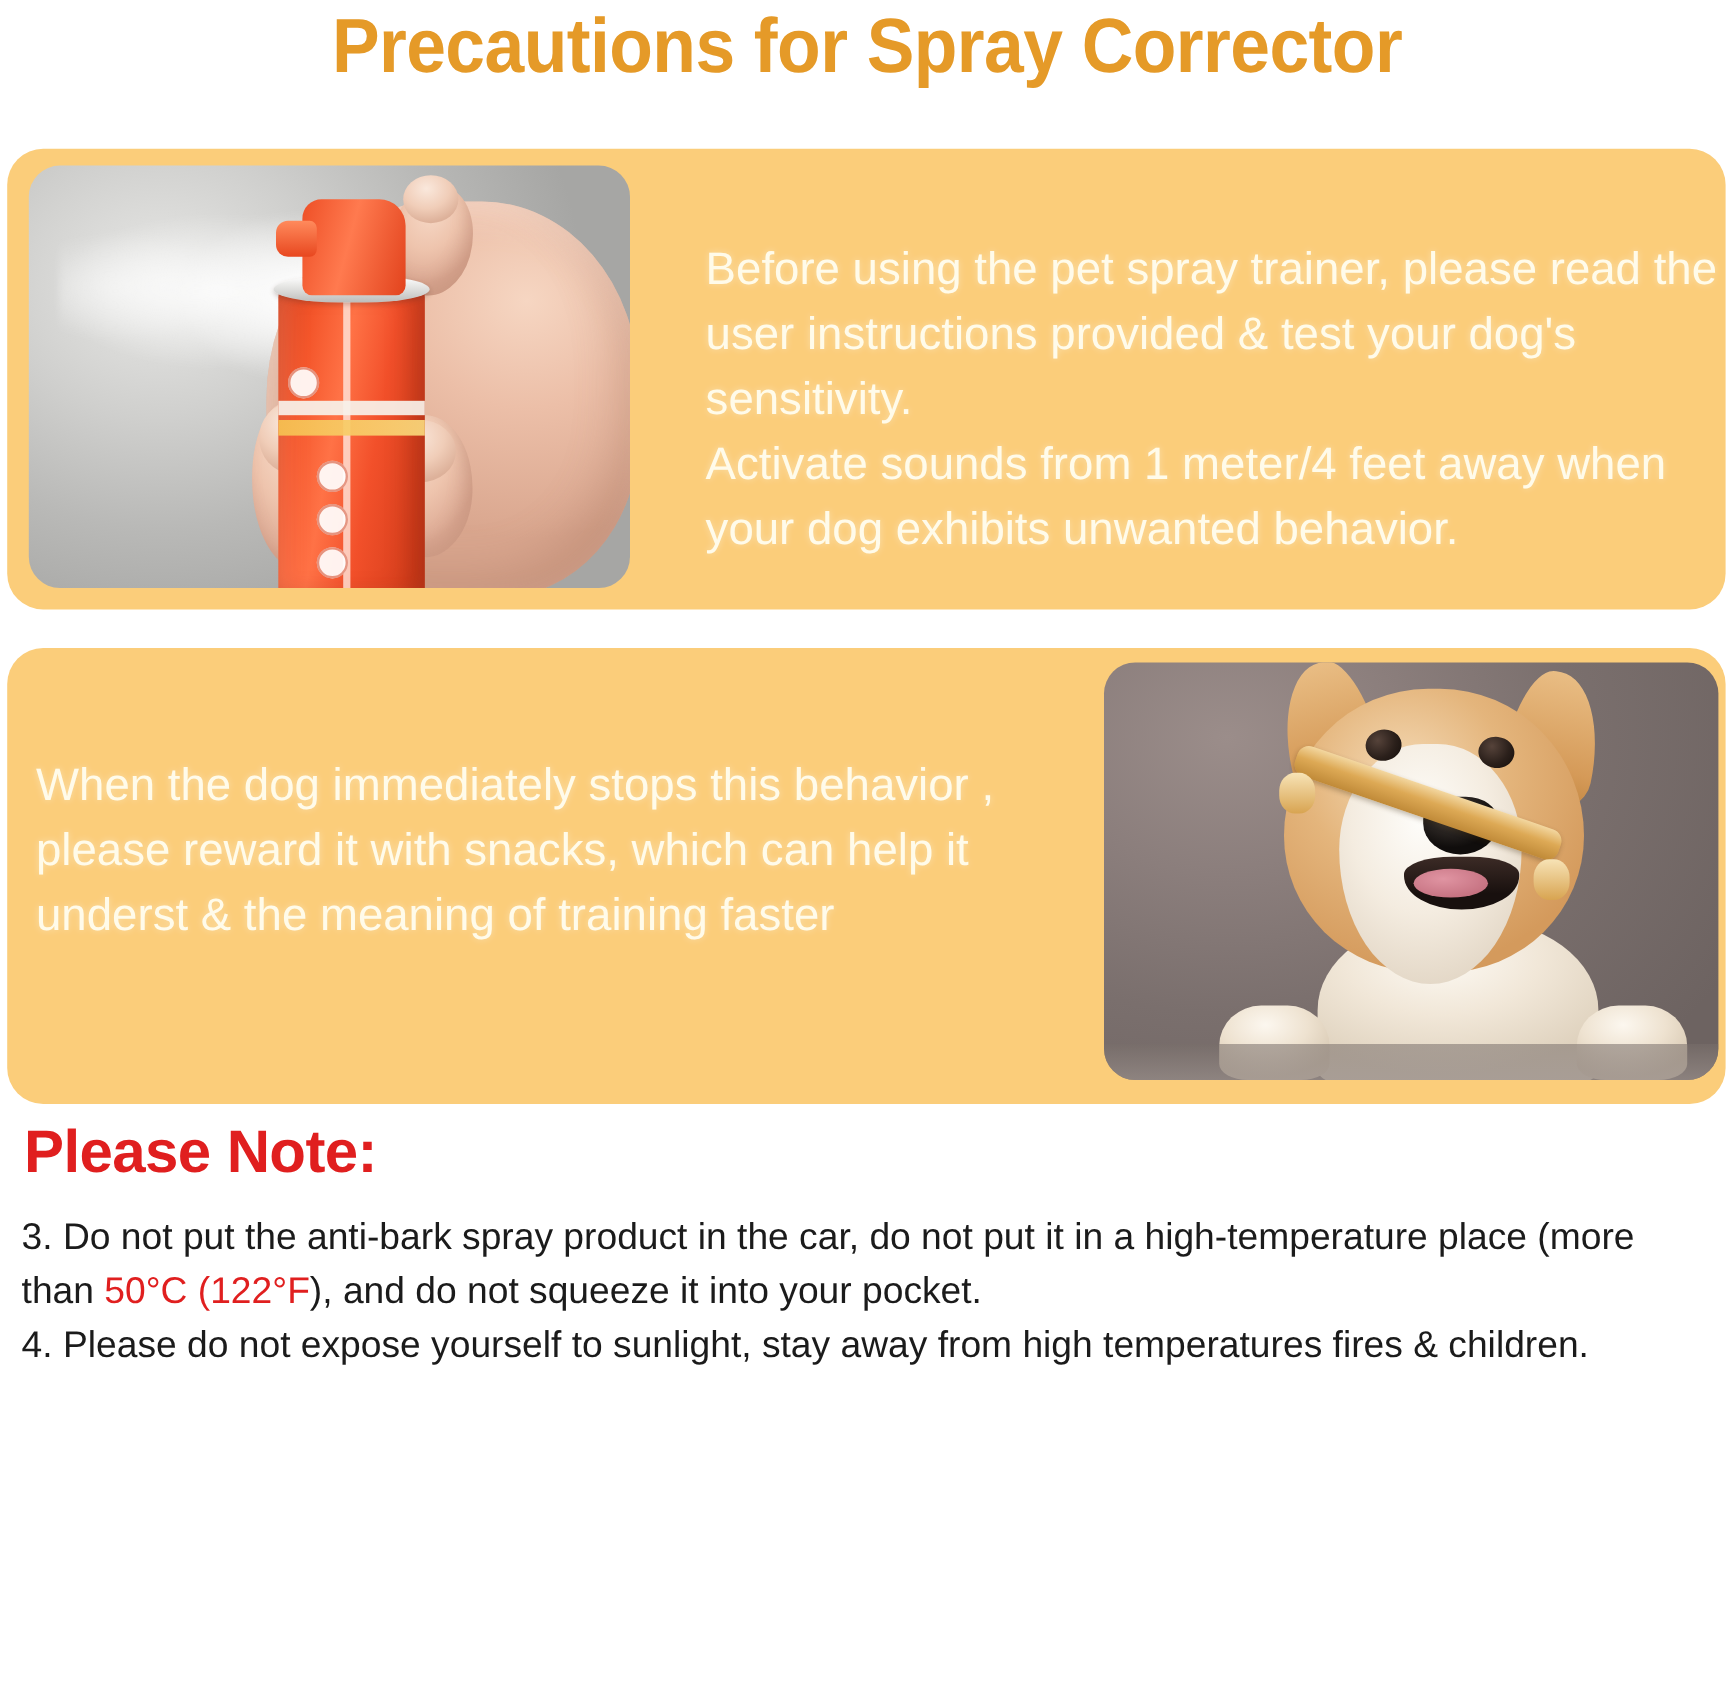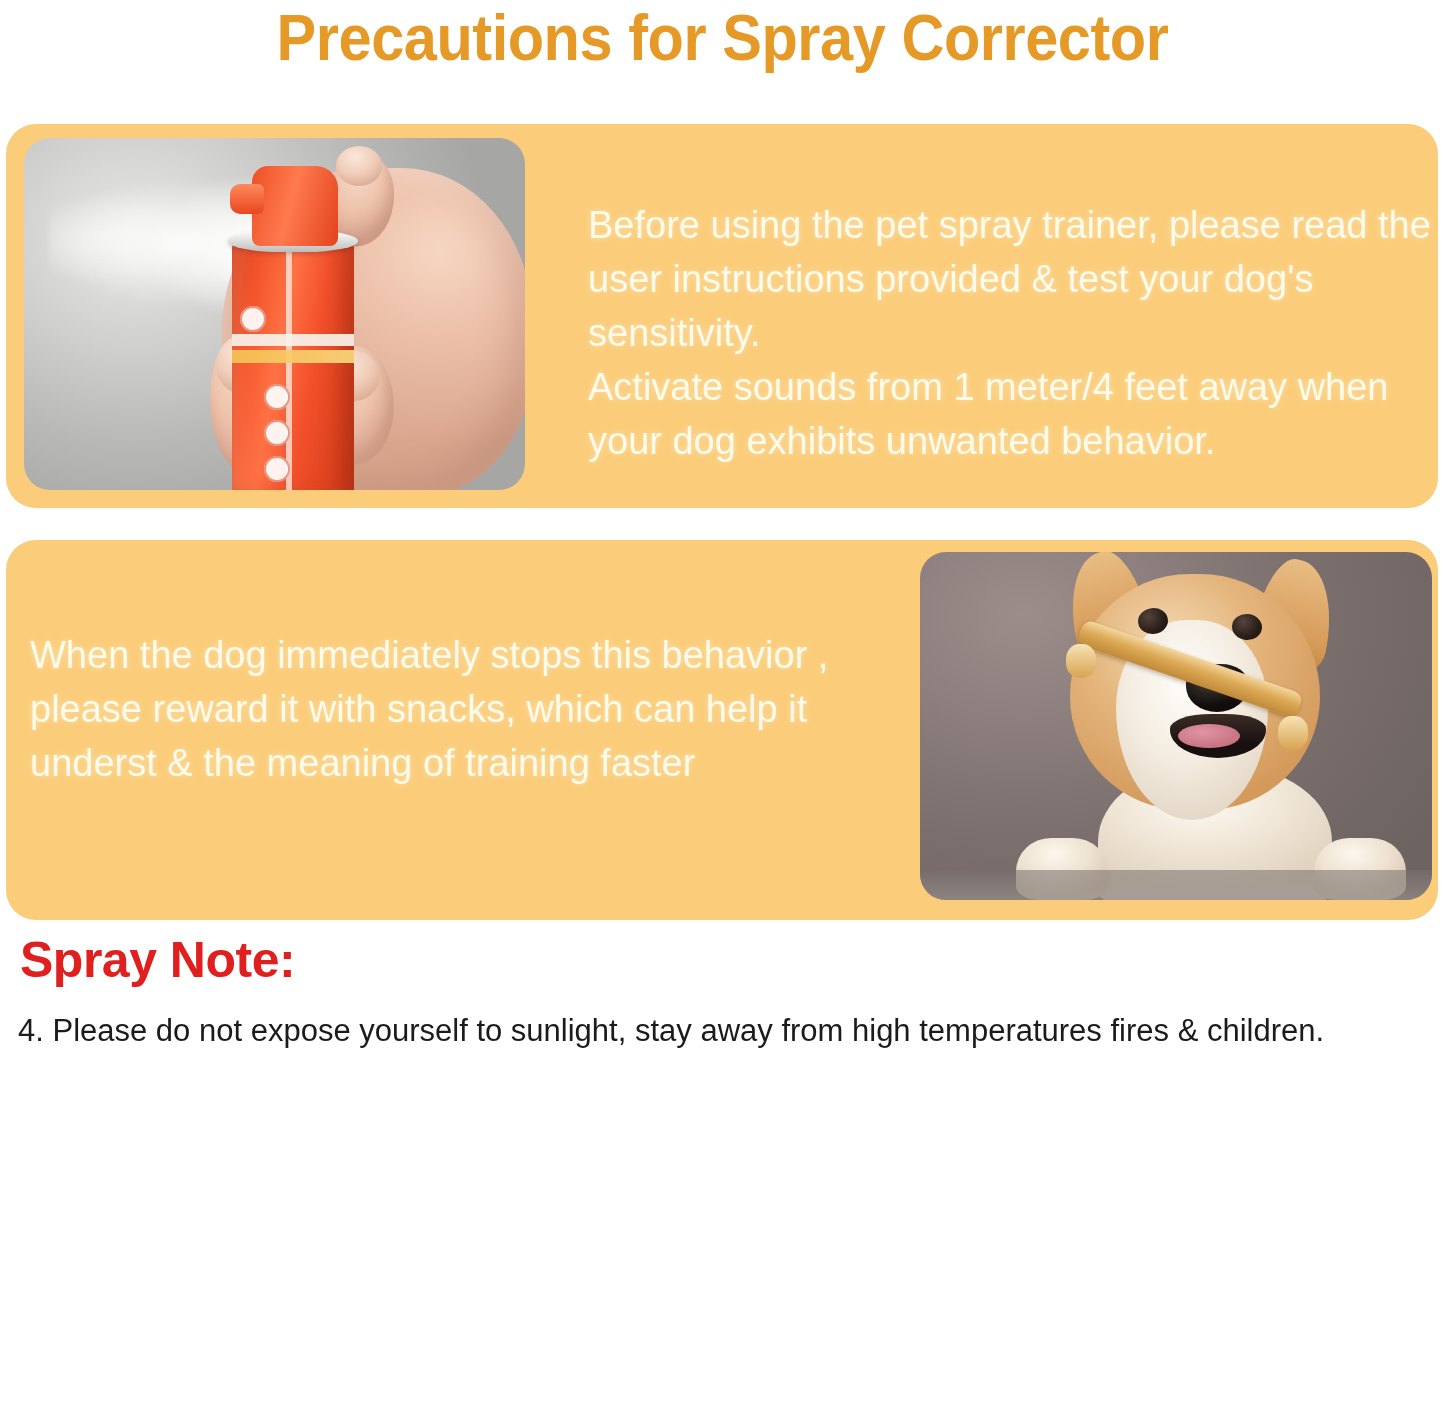--- a/index.html
+++ b/index.html
@@ -371,17 +371,18 @@
   <div class="dog-eye" id="dog-eye-right"></div>
   <div class="dog-mouth"></div>
   <div class="dog-tongue"></div>
   <div class="dog-nose"></div>
   <div class="dog-treat"></div>
   <div class="dog-treat-knot" style="left:146px; top:92px;"></div>
   <div class="dog-treat-knot" style="left:358px; top:164px;"></div>
   <div class="dog-floor"></div>
 </div>
 
-<div id="note-heading">Spray Note:</div>
+<div id="note-heading">Please Note:</div>
 
 <div id="note-list">
+  <div class="note-item"><span>3. Do not put the anti-bark spray product in the car, do not put it in a high-temperature place (more than </span><span class="hot">50°C (122°F</span><span>), and do not squeeze it into your pocket.</span></div>
   <div class="note-item">4. Please do not expose yourself to sunlight, stay away from high temperatures fires &amp; children.</div>
 </div>
 
 </body></html>

